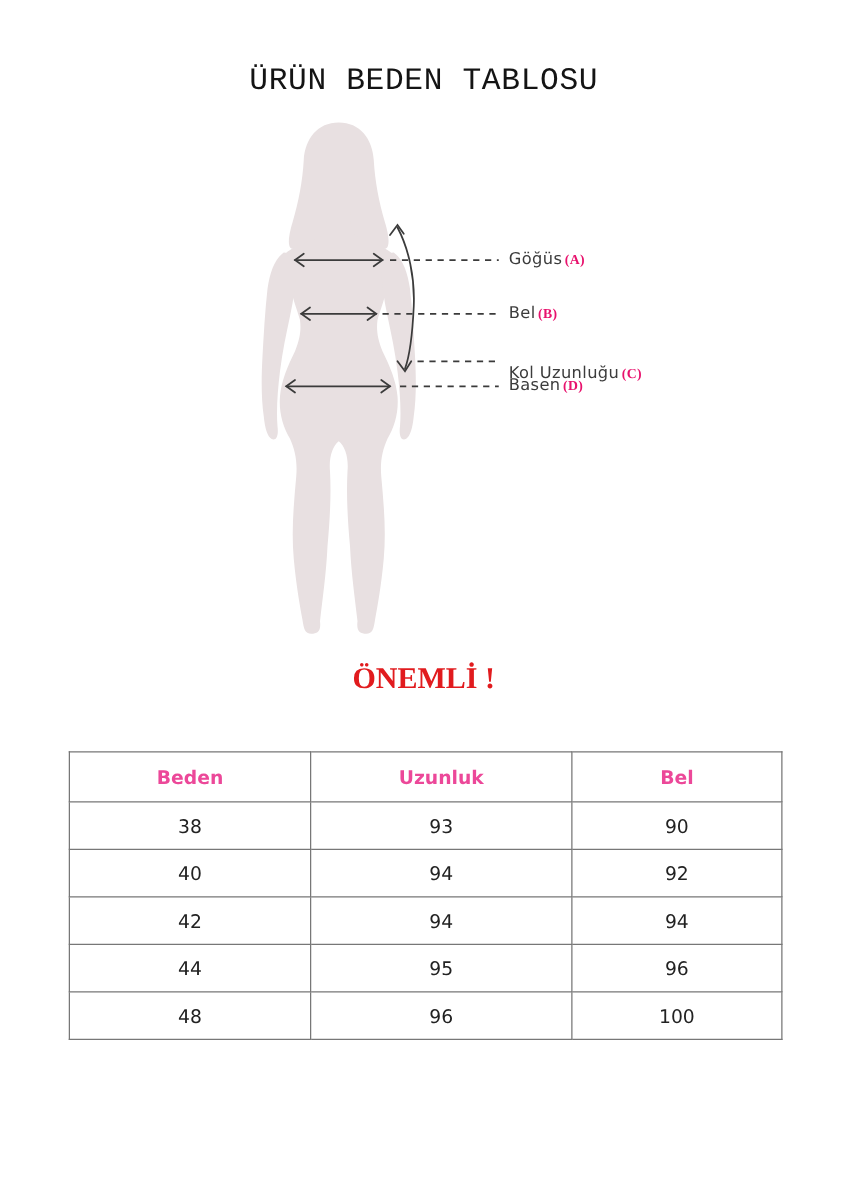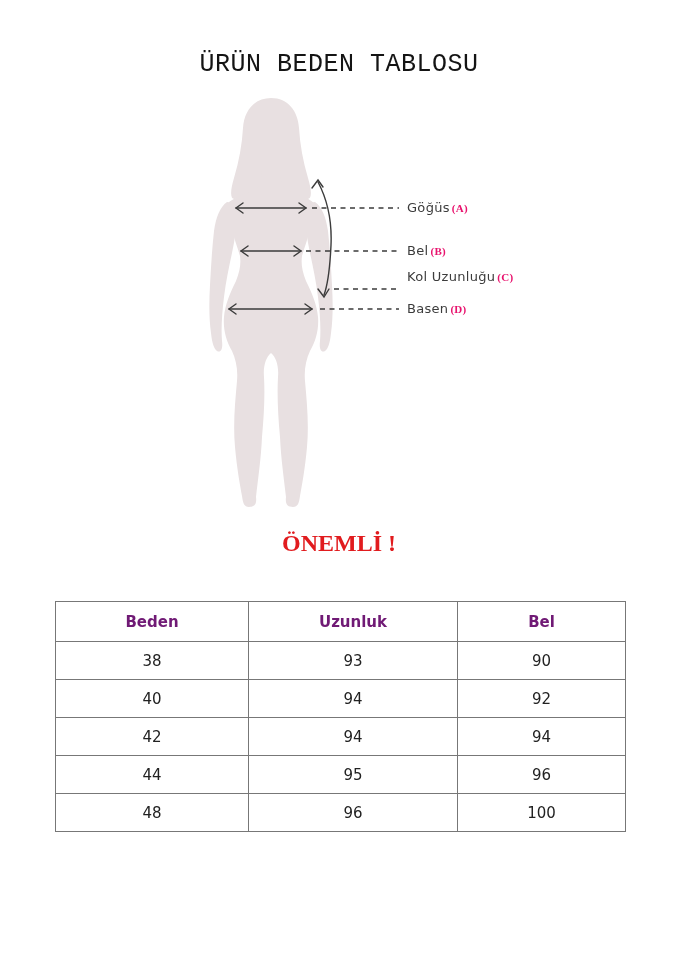--- a/index.html
+++ b/index.html
@@ -45,21 +45,21 @@
   }
   .measure-label .letter {
     font-family: "Liberation Serif", serif;
     font-weight: bold;
     font-size: 11px;
     color: #e8126d;
     margin-left: 2px;
   }
   .label-chest  { top: 201px; }
   .label-waist  { top: 244px; }
-  .label-arm    { top: 270px; }
+  .label-arm    { top: 292px; }
   .label-hip    { top: 302px; }
 
   
   .notice-heading {
     position: absolute;
     top: 530px;
     left: 0;
     width: 678px;
     text-align: center;
     font-family: "Liberation Serif", serif;
@@ -95,21 +95,21 @@
     text-align: center;
     vertical-align: middle;
     height: 38px;
     font-size: 15px;
     color: #222222;
     font-family: "DejaVu Sans", sans-serif;
   }
   .size-table th {
     font-weight: bold;
     height: 40px;
-    color: #701a75;
+    color: #ec4899;
   }
 </style>
 </head>
 <body>
 
 <div class="page">
 
   <div class="page-title">ÜRÜN BEDEN TABLOSU</div>
 
   <svg class="figure-svg" width="678" height="530" viewBox="0 0 678 530" xmlns="http://www.w3.org/2000/svg">

